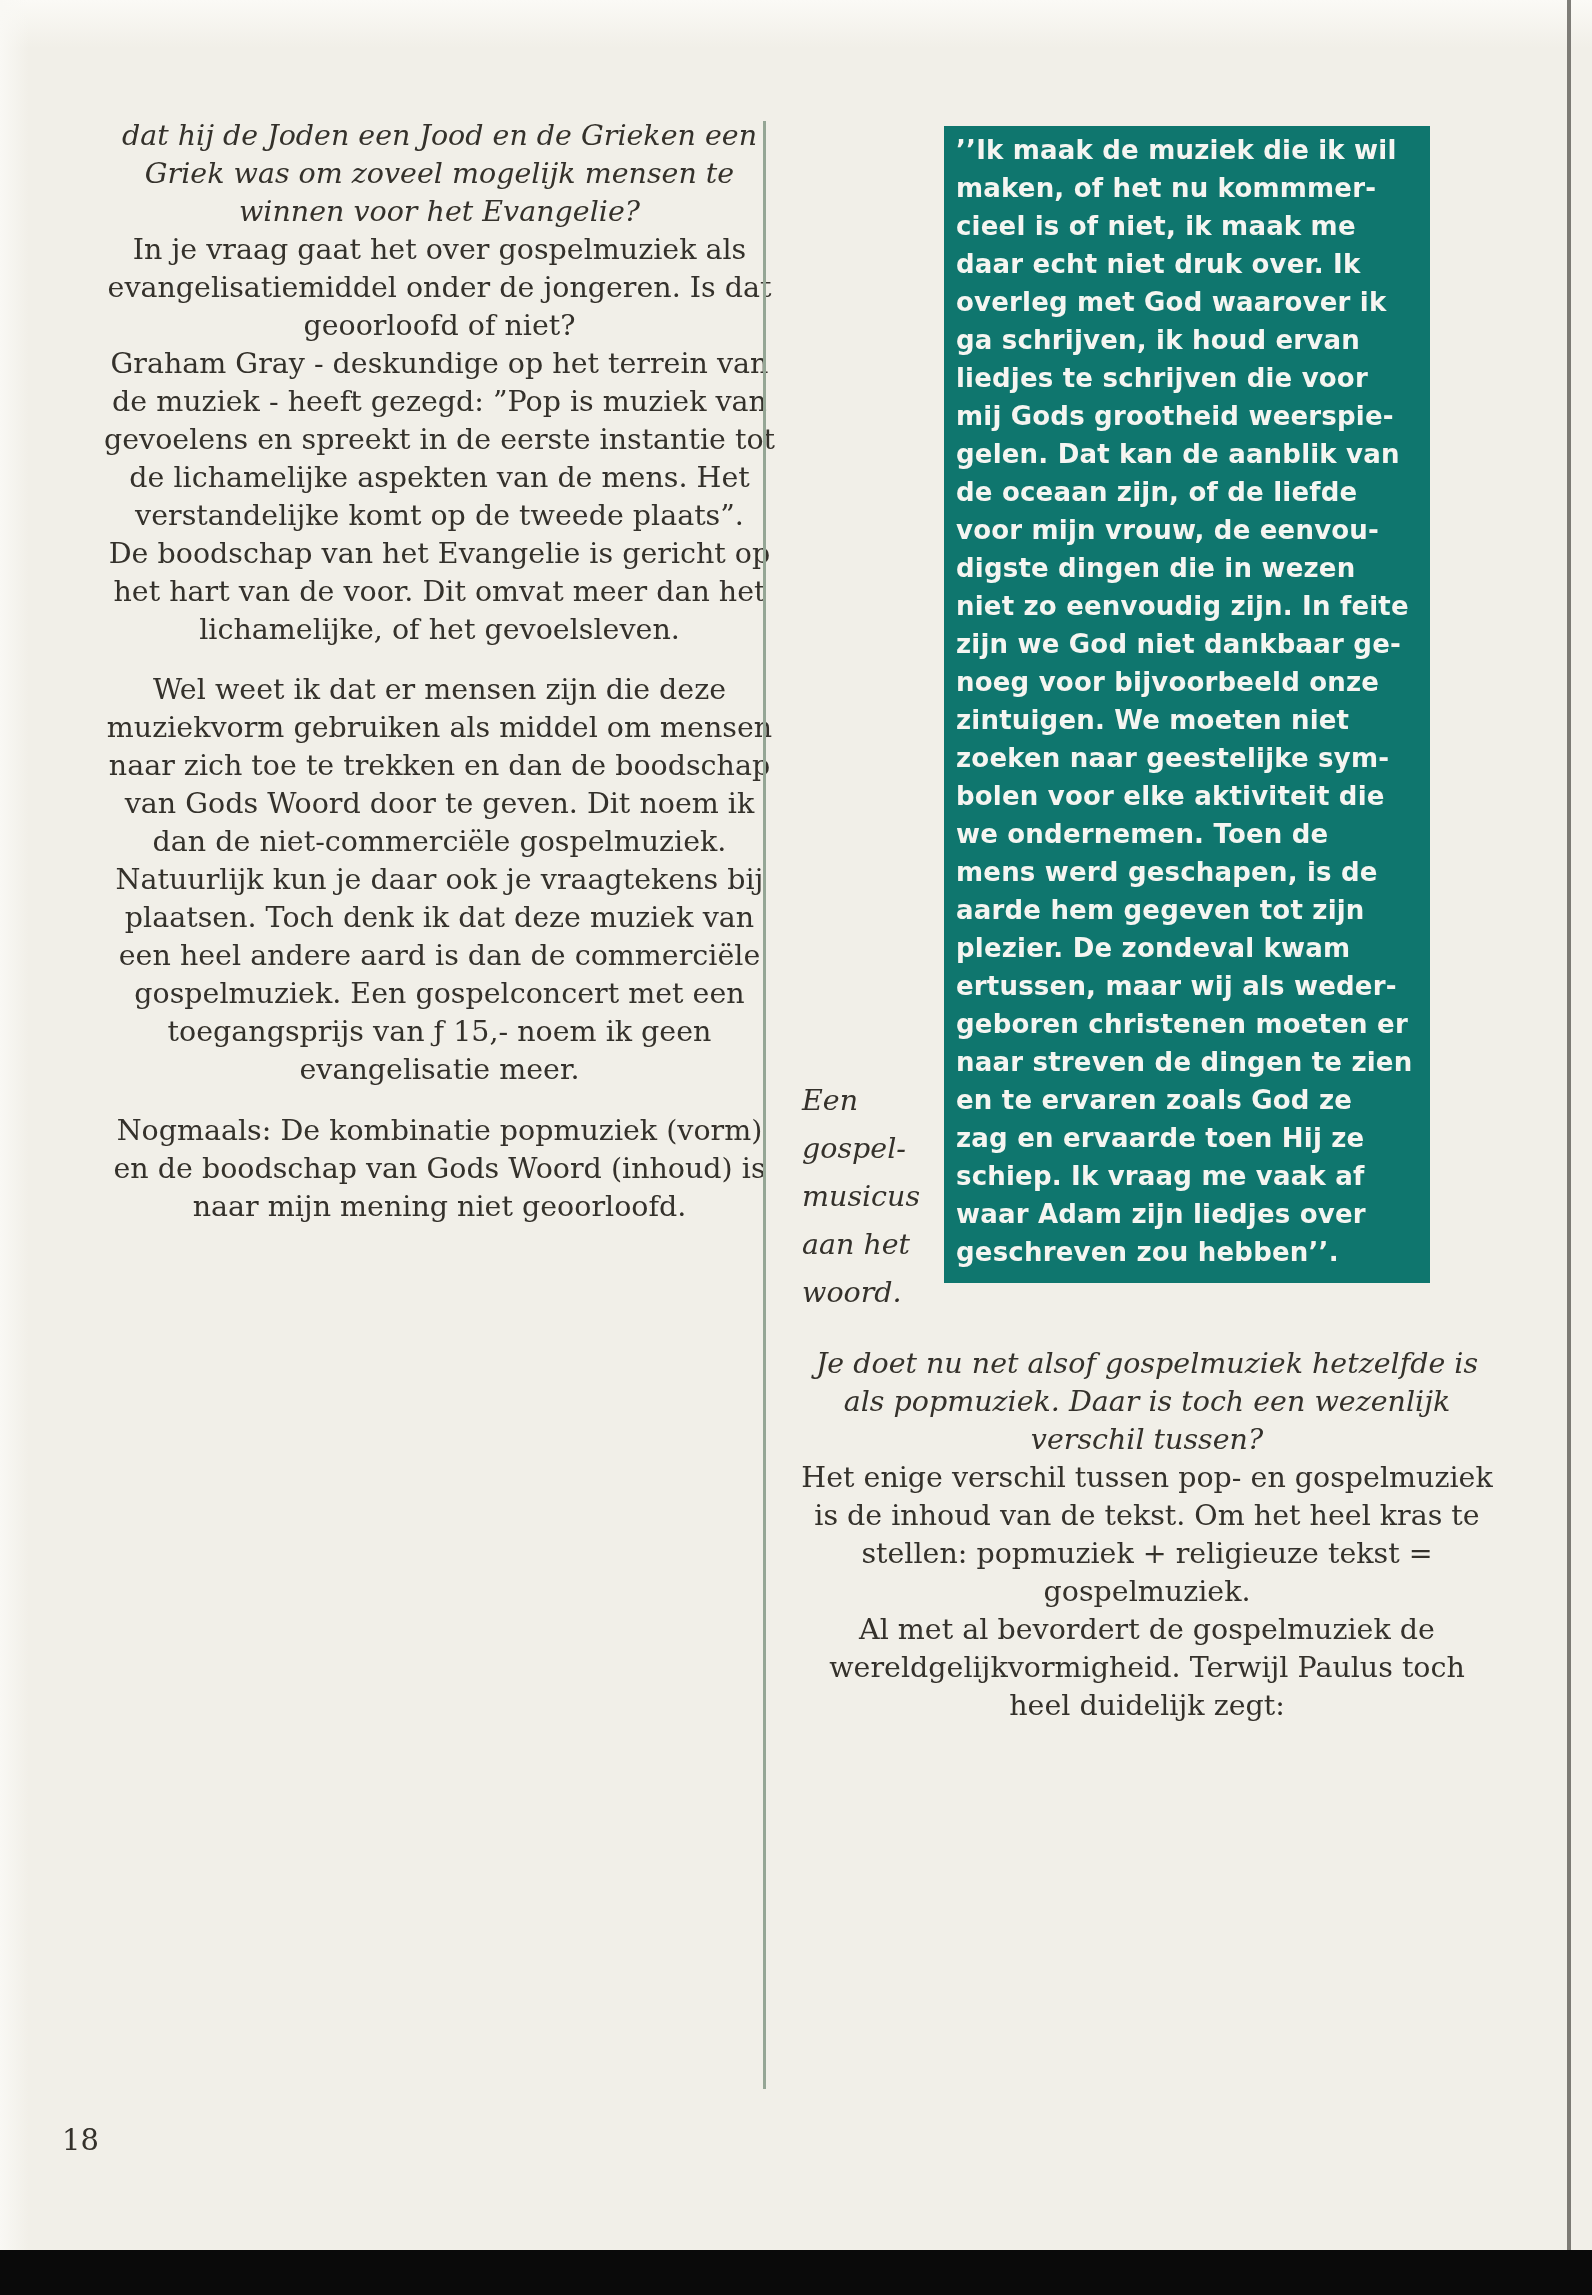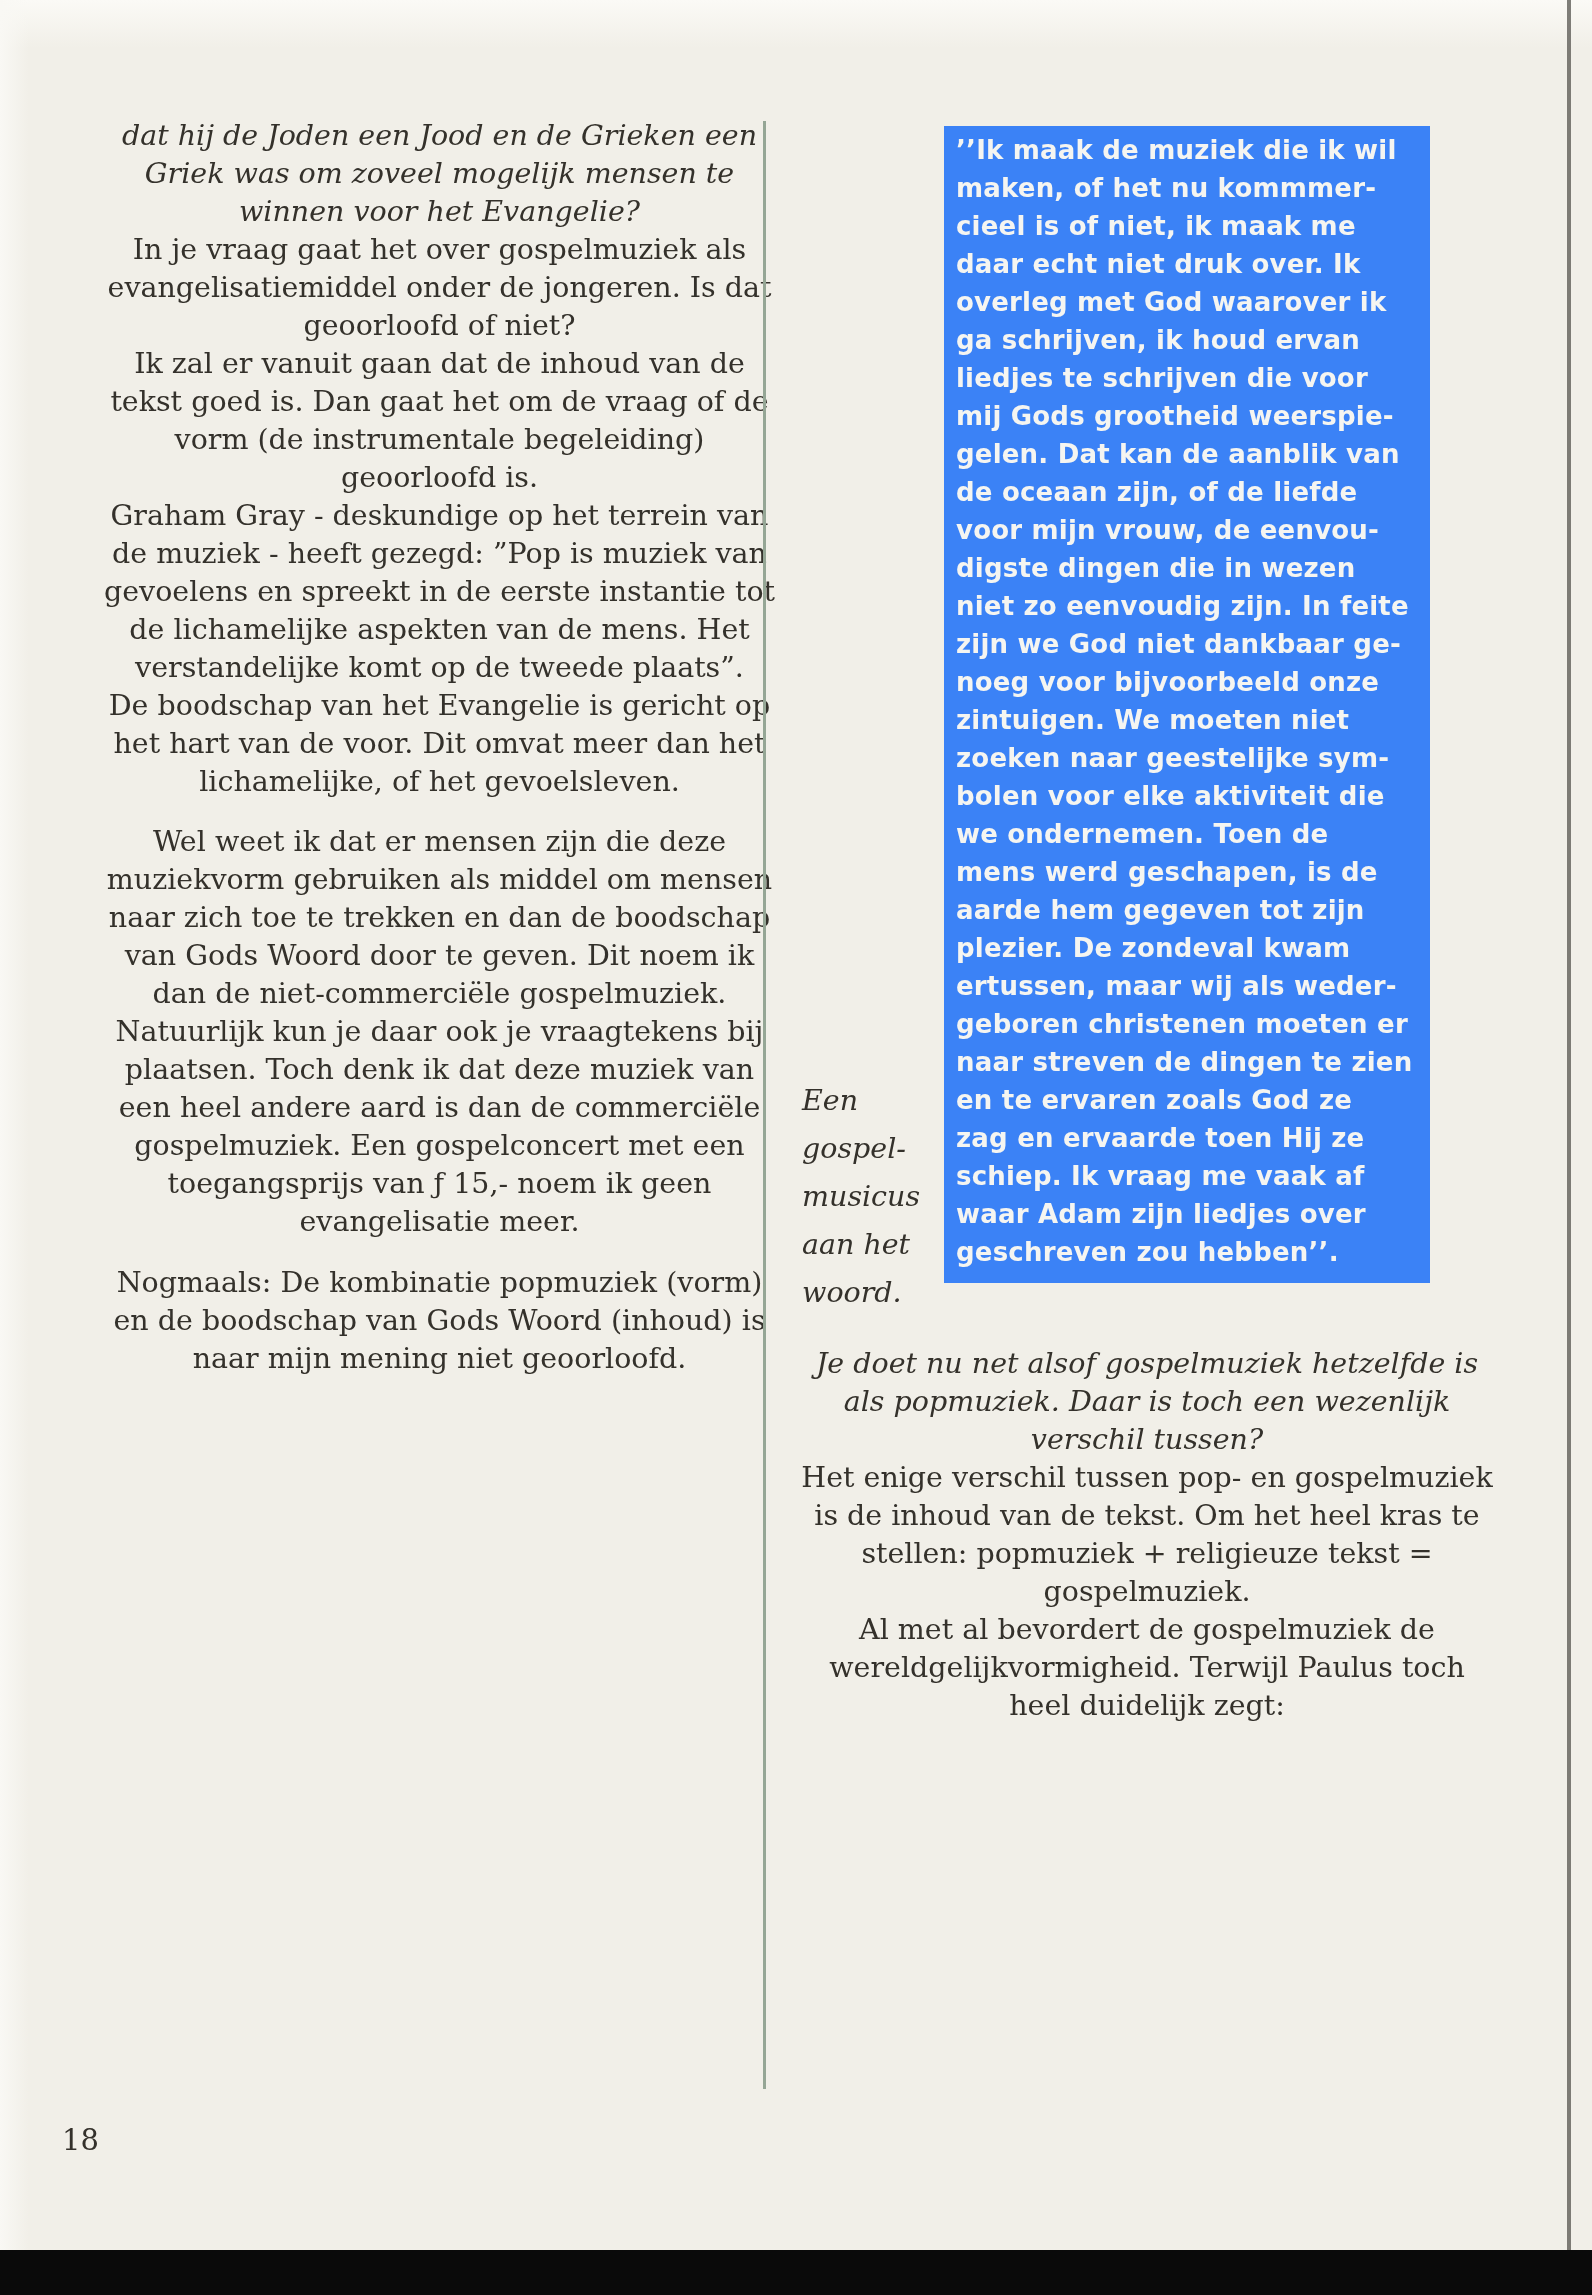--- a/index.html
+++ b/index.html
@@ -43,21 +43,21 @@
     background:#95a695;
   }
   .caption {
     position:absolute; left:802px; top:1077px; width:138px;
     font-size:28.5px; line-height:48px; font-style:italic;
     white-space:pre-line;
   }
   .quote-box {
     position:absolute; left:944px; top:126px; width:463px;
     padding:5.2px 11.2px 12px 12px;
-    background:#3b82f6; color:#f5f5f1;
+    background:#0f766e; color:#f5f5f1;
     font-family:"DejaVu Sans", sans-serif;
     font-weight:700;
     font-size:26px; line-height:38px;
     white-space:pre-line;
     letter-spacing:0.2px;
   }
   .page-number {
     position:absolute; left:62px; top:2121px;
     font-size:29px; line-height:38px;
   }
@@ -66,21 +66,20 @@
 <body>
 
 <div class="scan">
 
   <div class="edge-top"></div>
   <div class="edge-left"></div>
 
   <div class="col-left">
     <p class="italic">dat hij de Joden een Jood en de Grieken een Griek was om zoveel mogelijk mensen te winnen voor het Evangelie?</p>
     <p>In je vraag gaat het over gospelmuziek als evangelisatiemiddel onder de jongeren. Is dat geoorloofd of niet?</p>
-    <p>Ik zal er vanuit gaan dat de inhoud van de tekst goed is. Dan gaat het om de  vraag of de vorm (de instrumentale begeleiding) geoorloofd is.</p>
     <p>Graham Gray - deskundige op het terrein van de muziek - heeft gezegd: ”Pop is muziek van gevoelens en spreekt in de eerste instantie tot de lichamelijke aspekten van de mens. Het verstandelijke komt op de tweede plaats”.</p>
     <p>De boodschap van het Evangelie is gericht op het hart van de voor. Dit omvat meer dan het lichamelijke, of het gevoelsleven.</p>
     <p class="spaced">Wel weet ik dat er mensen zijn die deze muziekvorm gebruiken als middel om mensen naar zich toe te trekken en dan de boodschap van Gods Woord door te geven. Dit noem ik dan de niet-commerciële gospelmuziek. Natuurlijk kun je daar ook je vraagtekens bij plaatsen. Toch denk ik dat deze muziek van een heel andere aard is dan de commerciële gospelmuziek. Een gospelconcert met een toegangsprijs van ƒ 15,- noem ik geen evangelisatie meer.</p>
     <p class="spaced">Nogmaals: De kombinatie popmuziek (vorm) en de boodschap van Gods Woord (inhoud) is naar mijn mening niet geoorloofd.</p>
   </div>
 
   <div class="divider"></div>
 
   <div class="caption">Een
 gospel-

